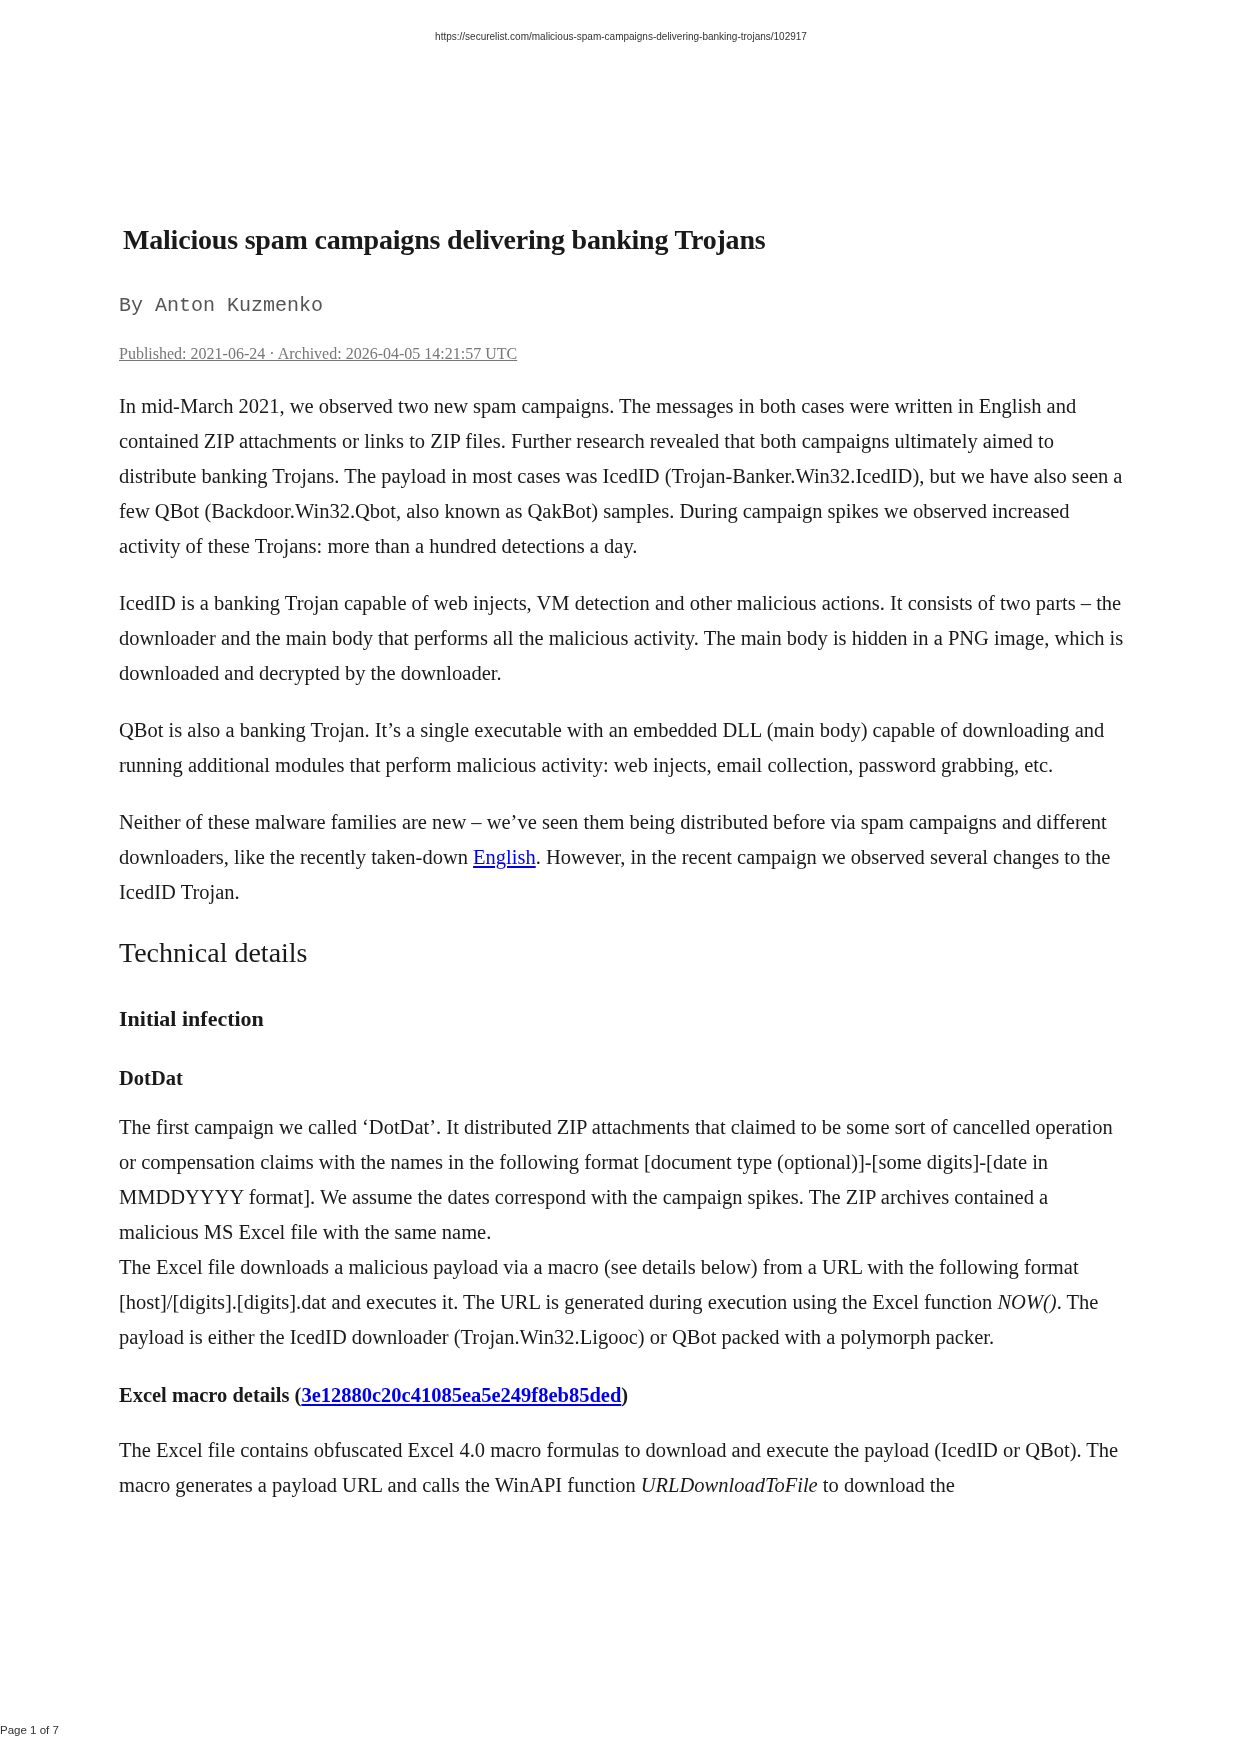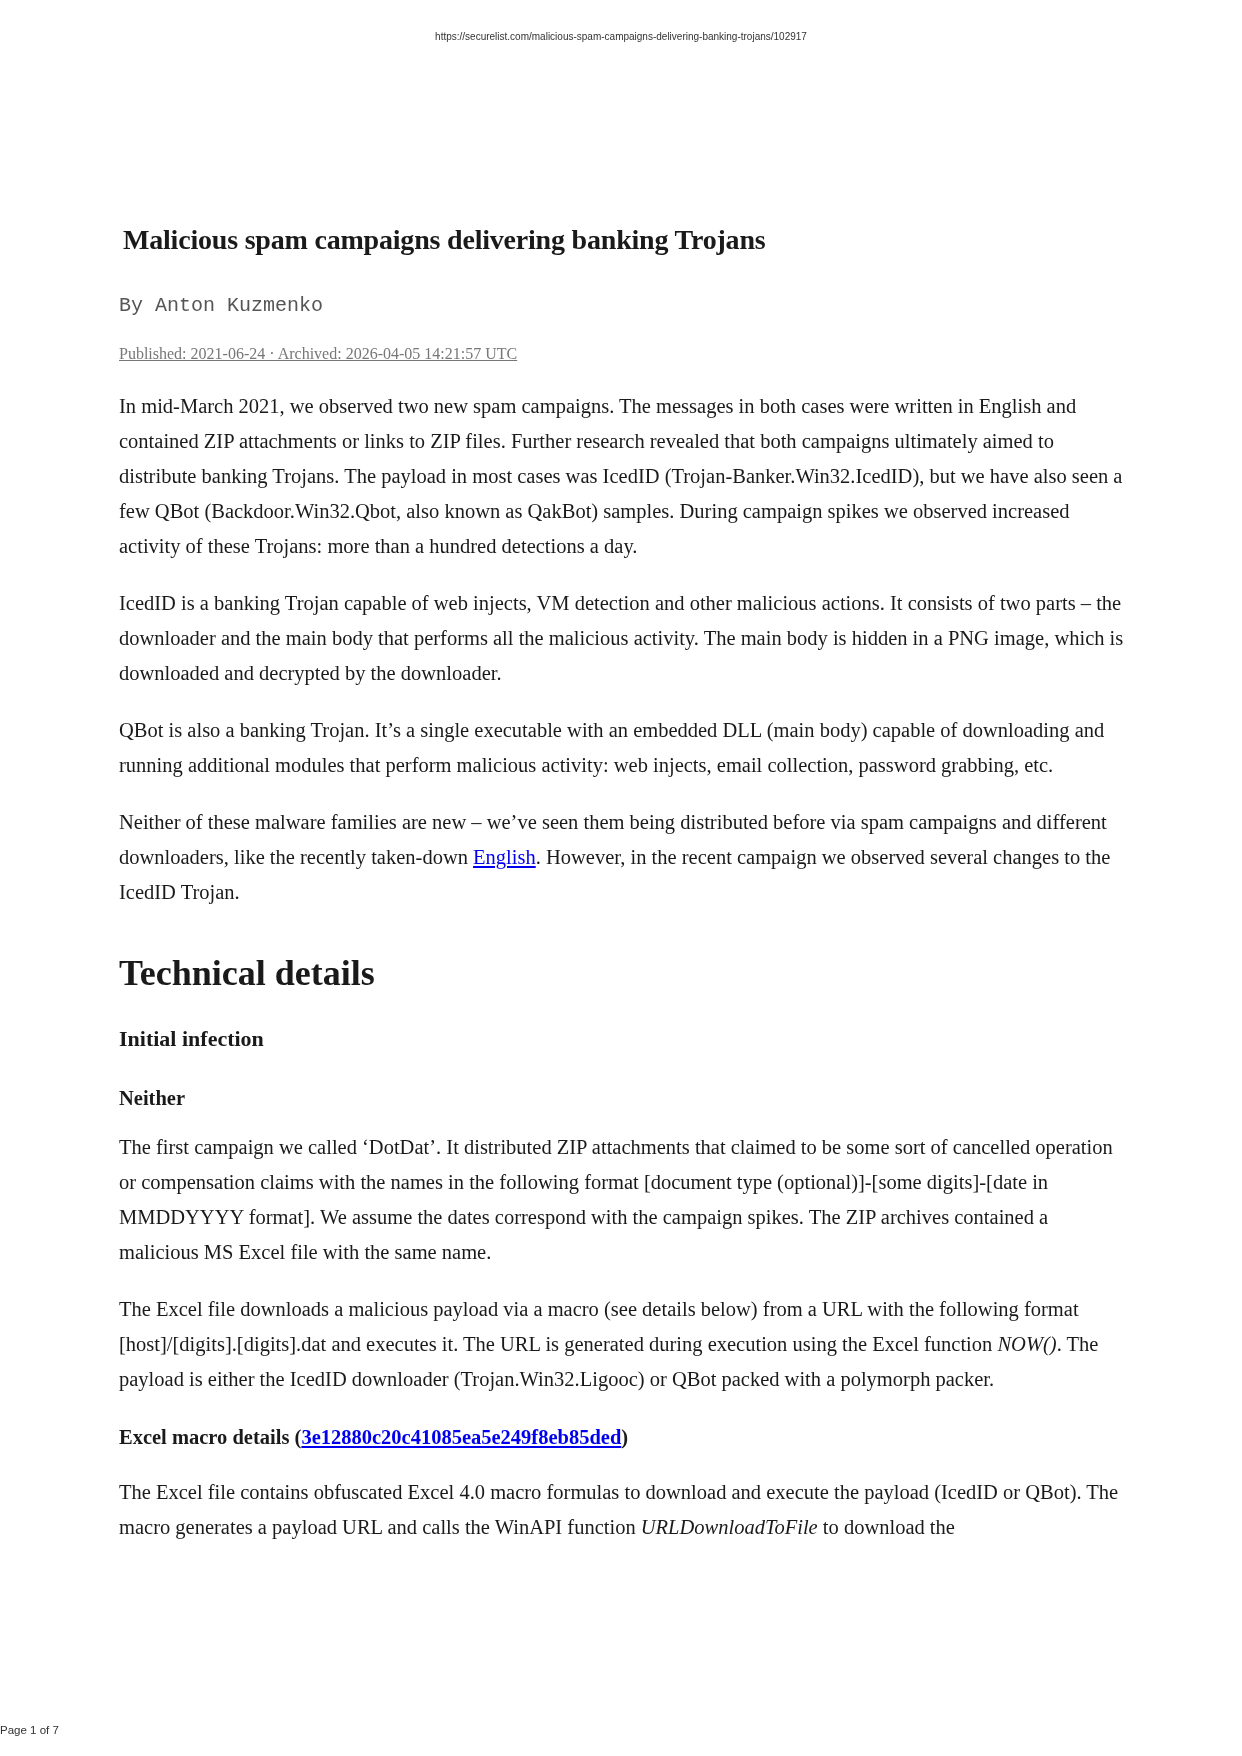--- a/index.html
+++ b/index.html
@@ -19,25 +19,25 @@
   h1.title {
     margin: 4px; font-size: 28px; font-weight: bold; line-height: 48px; letter-spacing: -0.2px;
   }
   .byline { margin-top: 29px; font-size: 20px; color: #555; line-height: 26px; font-family: Liberation Mono, monospace; }
   .meta { margin-top: 23px; font-size: 16px; color: #777; line-height: 24px; text-decoration: underline; }
   p.body {
     margin: 0; font-size: 20.5px; line-height: 35px; color: #1a1a1a;
   }
   #p1 { margin-top: 23px; }
   #p2, #p3, #p4 { margin-top: 22px; }
-  h2.section { margin: 44px 0 0 0; font-size: 36px; font-weight: bold; line-height: 38px; }
+  h2.section { margin: 24px 0 0 0; font-size: 28px; font-weight: normal; line-height: 38px; }
   h3.sub { margin: 32px 0 0 0; font-size: 22px; font-weight: bold; line-height: 30px; }
   h4.subsub { margin: 30px 0 0 0; font-size: 20.5px; font-weight: bold; line-height: 28px; }
   #p5 { margin-top: 18px; }
-  #p6 { margin-top: 22px; }
+  #p6 { }
   h4.macro { margin: 26px 0 12px 0; font-size: 20.5px; font-weight: bold; line-height: 28px; }
   #p7 { margin-top: 24px; }
   a.link { color: #1a0dab; color: #0000ee; text-decoration: underline; }
   em { font-style: italic; }
 </style>
 </head>
 <body>
 
 <div class="url-header">https://securelist.com/malicious-spam-campaigns-delivering-banking-trojans/102917</div>
 
@@ -46,21 +46,21 @@
   <div class="byline">By Anton Kuzmenko</div>
   <div class="meta">Published: 2021-06-24 · Archived: 2026-04-05 14:21:57 UTC</div>
 
   <p class="body" id="p1">In mid-March 2021, we observed two new spam campaigns. The messages in both cases were written in English and contained ZIP attachments or links to ZIP files. Further research revealed that both campaigns ultimately aimed to distribute banking Trojans. The payload in most cases was IcedID (Trojan-Banker.Win32.IcedID), but we have also seen a few QBot (Backdoor.Win32.Qbot, also known as QakBot) samples. During campaign spikes we observed increased activity of these Trojans: more than a hundred detections a day.</p>
   <p class="body" id="p2">IcedID is a banking Trojan capable of web injects, VM detection and other malicious actions. It consists of two parts – the downloader and the main body that performs all the malicious activity. The main body is hidden in a PNG image, which is downloaded and decrypted by the downloader.</p>
   <p class="body" id="p3">QBot is also a banking Trojan. It’s a single executable with an embedded DLL (main body) capable of downloading and running additional modules that perform malicious activity: web injects, email collection, password grabbing, etc.</p>
   <p class="body" id="p4"><span>Neither of these malware families are new – we’ve seen them being distributed before via spam campaigns and different downloaders, like the recently taken-down </span><a class="link" href="#">English</a><span>. However, in the recent campaign we observed several changes to the IcedID Trojan.</span></p>
 
   <h2 class="section">Technical details</h2>
   <h3 class="sub">Initial infection</h3>
-  <h4 class="subsub">Neither</h4>
+  <h4 class="subsub">DotDat</h4>
 
   <p class="body" id="p5">The first campaign we called ‘DotDat’. It distributed ZIP attachments that claimed to be some sort of cancelled operation or compensation claims with the names in the following format [document type (optional)]-[some digits]-[date in MMDDYYYY format]. We assume the dates correspond with the campaign spikes. The ZIP archives contained a malicious MS Excel file with the same name.</p>
   <p class="body" id="p6"><span>The Excel file downloads a malicious payload via a macro (see details below) from a URL with the following format [host]/[digits].[digits].dat and executes it. The URL is generated during execution using the Excel function </span><em>NOW()</em><span>. The payload is either the IcedID downloader (Trojan.Win32.Ligooc) or QBot packed with a polymorph packer.</span></p>
 
   <h4 class="macro"><span>Excel macro details (</span><a class="link" href="#">3e12880c20c41085ea5e249f8eb85ded</a><span>)</span></h4>
 
   <p class="body" id="p7"><span>The Excel file contains obfuscated Excel 4.0 macro formulas to download and execute the payload (IcedID or QBot). The macro generates a payload URL and calls the WinAPI function </span><em>URLDownloadToFile</em><span> to download the</span></p>
 </div>
 
 <div class="page-footer">Page 1 of 7</div>

